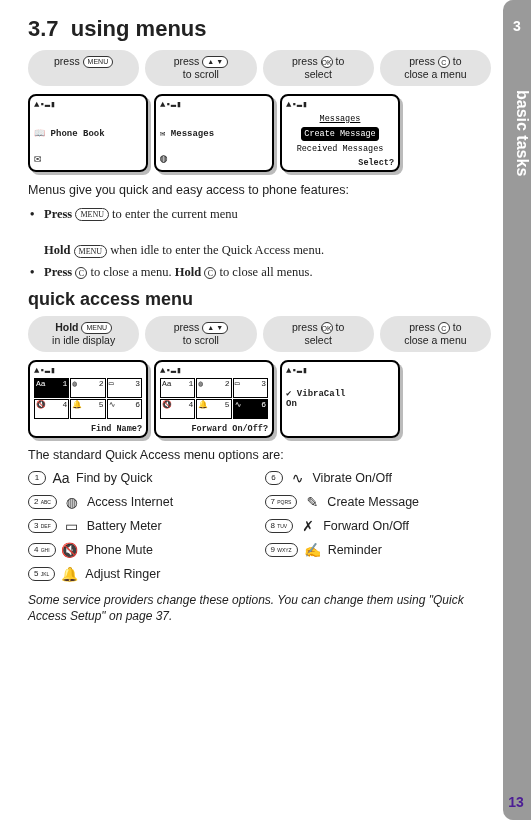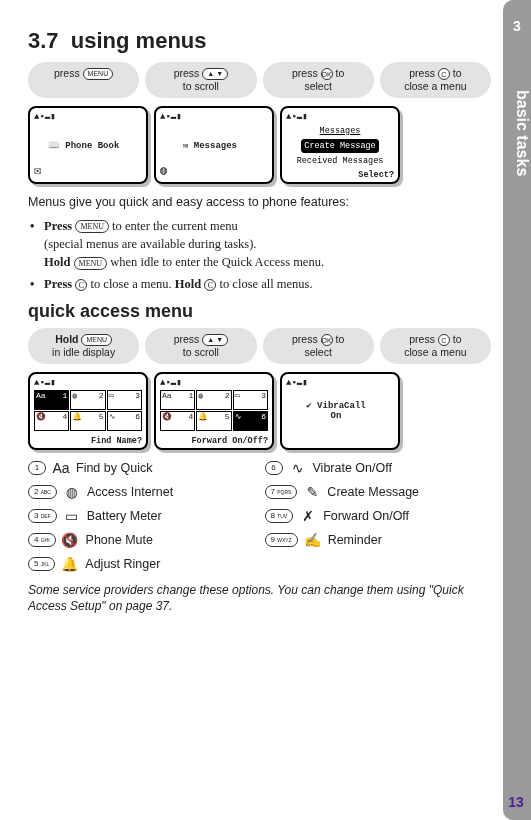--- a/index.html
+++ b/index.html
@@ -37,21 +37,21 @@
     left: 0;
     width: 28px;
     color: #fff;
     font-family: "Trebuchet MS", Arial, sans-serif;
     font-weight: bold;
     font-size: 16px;
     writing-mode: vertical-rl;
     text-align: center;
   }
   .content {
-    padding: 28px 40px 0 28px;
+    padding: 16px 40px 0 28px;
   }
   h1.section-title {
     font-family: "Trebuchet MS", Arial, sans-serif;
     font-weight: bold;
     font-size: 22px;
     margin-bottom: 8px;
   }
   h2.subheading {
     font-family: "Trebuchet MS", Arial, sans-serif;
     font-weight: bold;
@@ -116,21 +116,21 @@
   .screen .topbar {
     font-weight: bold;
     font-size: 9px;
   }
   .screen .mid {
     position: absolute;
     top: 32px;
     left: 4px;
     right: 12px;
     font-weight: bold;
-    text-align: center;
+    text-align: left;
   }
   .screen .mid-line {
     border: 1px solid #000;
     border-radius: 3px;
     padding: 1px 2px;
     background: #000;
     color: #fff;
     font-size: 8.5px;
     margin: 1px 0;
     display: inline-block;
@@ -308,21 +308,21 @@
       </div>
       <div class="bottom">Select?</div>
     </div>
   </div>
 
   <p class="intro">Menus give you quick and easy access to phone features:</p>
 
   <ul class="feature-list">
     <li>
       <b><span>Press </span></b><span class="inline-key">MENU</span><span> to enter the current menu</span><br>
-      <span>(special menus are available during tasks).</span><br>
+      <br>
       <b><span>Hold </span></b><span class="inline-key">MENU</span><span> when idle to enter the Quick Access menu.</span>
     </li>
     <li>
       <b><span>Press </span></b><span class="inline-circ">C</span><span> to close a menu. </span>
       <b><span>Hold </span></b><span class="inline-circ">C</span><span> to close all menus.</span>
     </li>
   </ul>
 
   <h2 class="subheading">quick access menu</h2>
 
@@ -372,20 +372,21 @@
     </div>
     <div class="screen">
       <div class="topbar">▲▪▬▮</div>
       <div class="mid" style="top:26px;">
         <span>✔ </span><span>VibraCall</span><br>
         <span>On</span>
       </div>
     </div>
   </div>
 
+  <p class="options-intro">The standard Quick Access menu options are:</p>
 
   <div class="options-grid">
     <div class="opt">
       <span class="num-oval">1</span>
       <span class="ico">Aa</span>
       <span>Find by Quick</span>
     </div>
     <div class="opt">
       <span class="num-oval">6</span>
       <span class="ico">∿</span>

